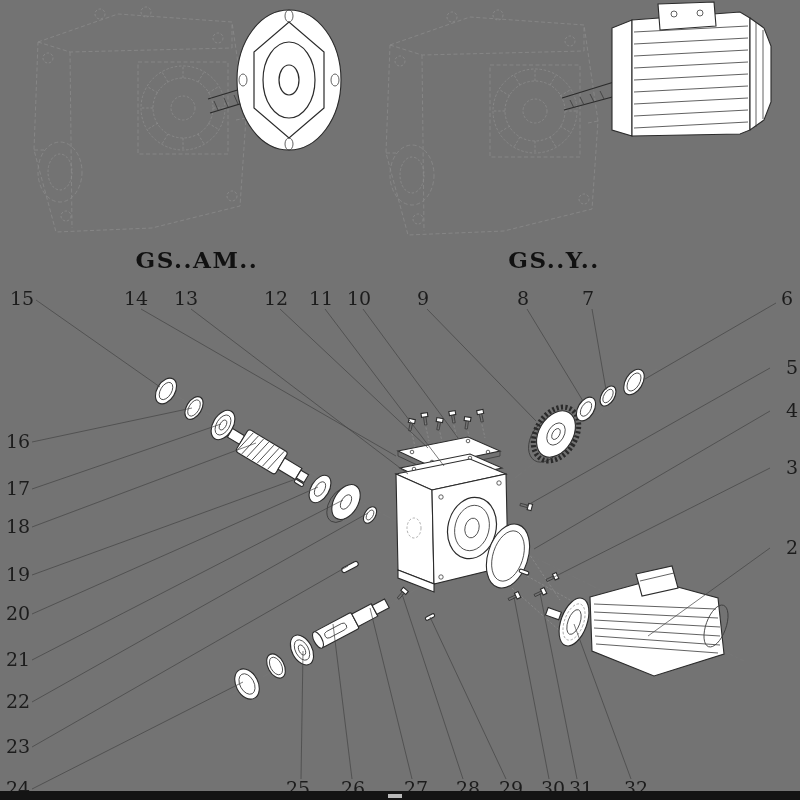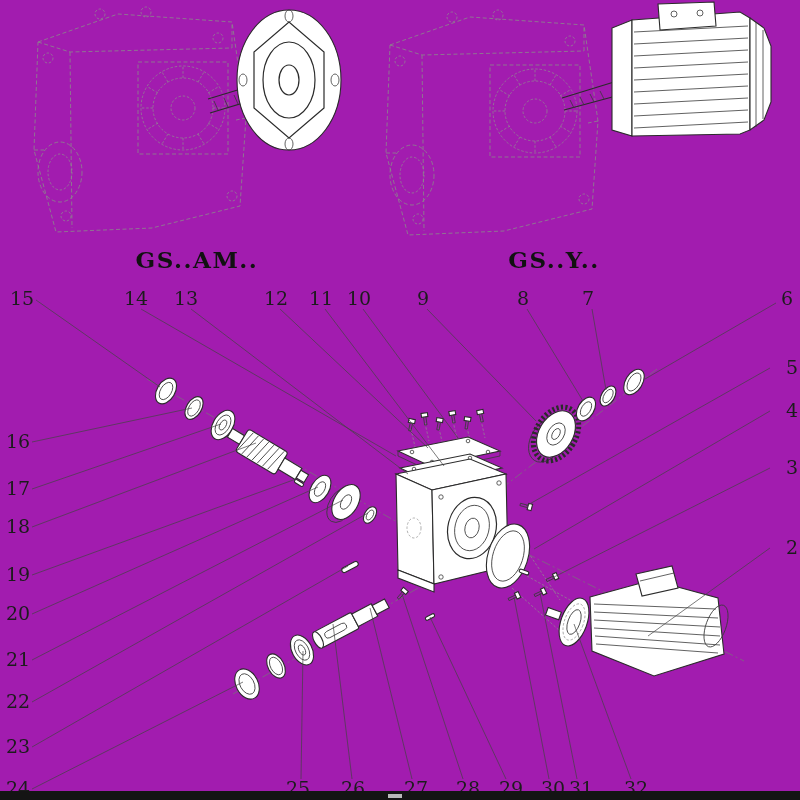--- a/index.html
+++ b/index.html
@@ -1,16 +1,16 @@
 <!DOCTYPE html>
 <html><head>
 <meta charset="utf-8">
 <style>
   html,body{margin:0;padding:0;background:#fff;}
-  .canvas{position:relative;width:800px;height:800px;background:#a21caf;overflow:hidden;}
+  .canvas{position:relative;width:800px;height:800px;background:#737373;overflow:hidden;}
   svg{display:block;}
   .dash {fill:none;stroke:#8a8a8a;stroke-width:.8;stroke-dasharray:4 2.5;}
   .dashf{fill:none;stroke:#8f8f8f;stroke-width:.7;stroke-dasharray:2.5 1.8;}
   .solid{fill:none;stroke:#2b2b2b;stroke-width:1.2;}
   .thin {fill:none;stroke:#3a3a3a;stroke-width:.8;}
   .wfill{fill:#ffffff;stroke:#2b2b2b;stroke-width:1.1;}
   .axis {fill:none;stroke:#777;stroke-width:.7;stroke-dasharray:9 3 2 3;}
   .leader{stroke:#444;stroke-width:.7;}
   .teeth{fill:none;stroke:#2b2b2b;stroke-width:5;stroke-dasharray:2.2 2.2;}
   .callout{font:19px "DejaVu Serif", serif;fill:#1c1c1c;}

